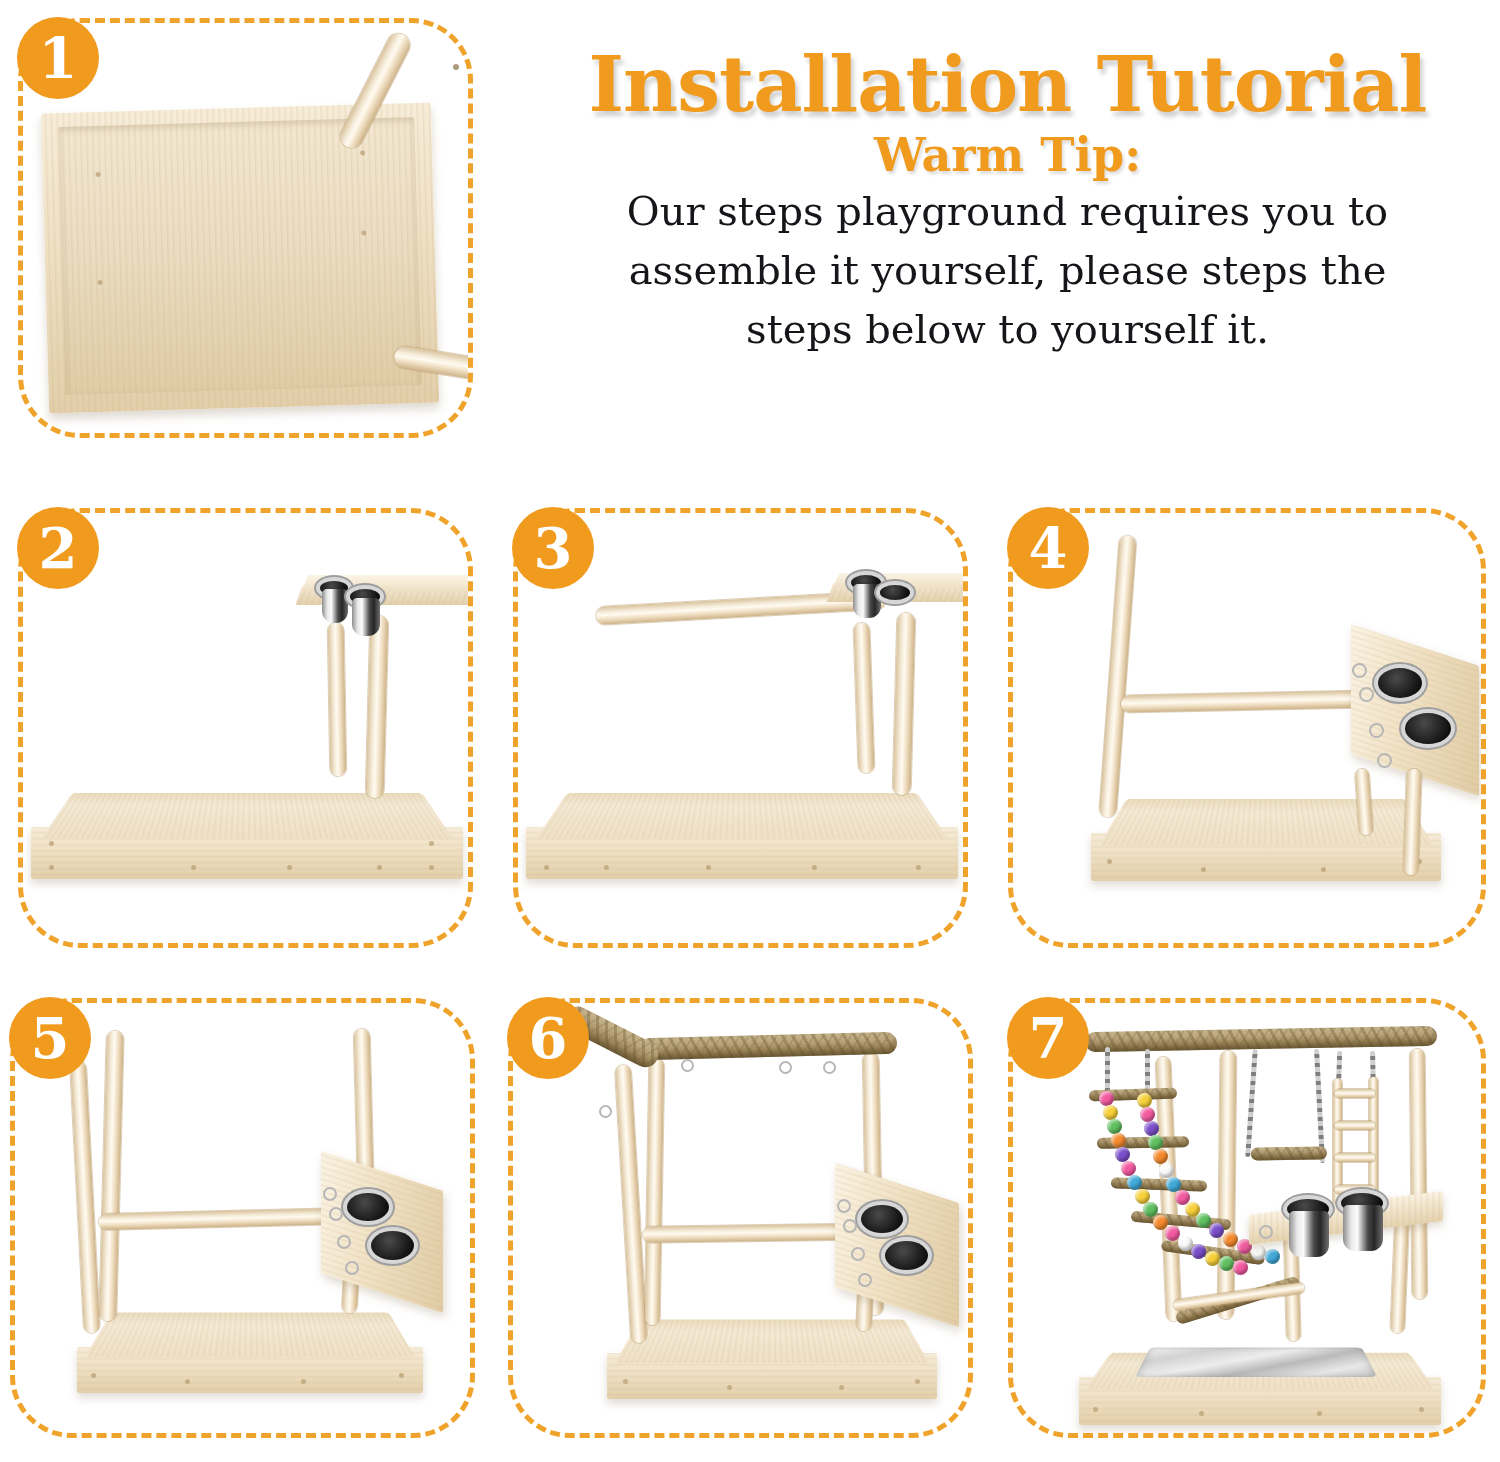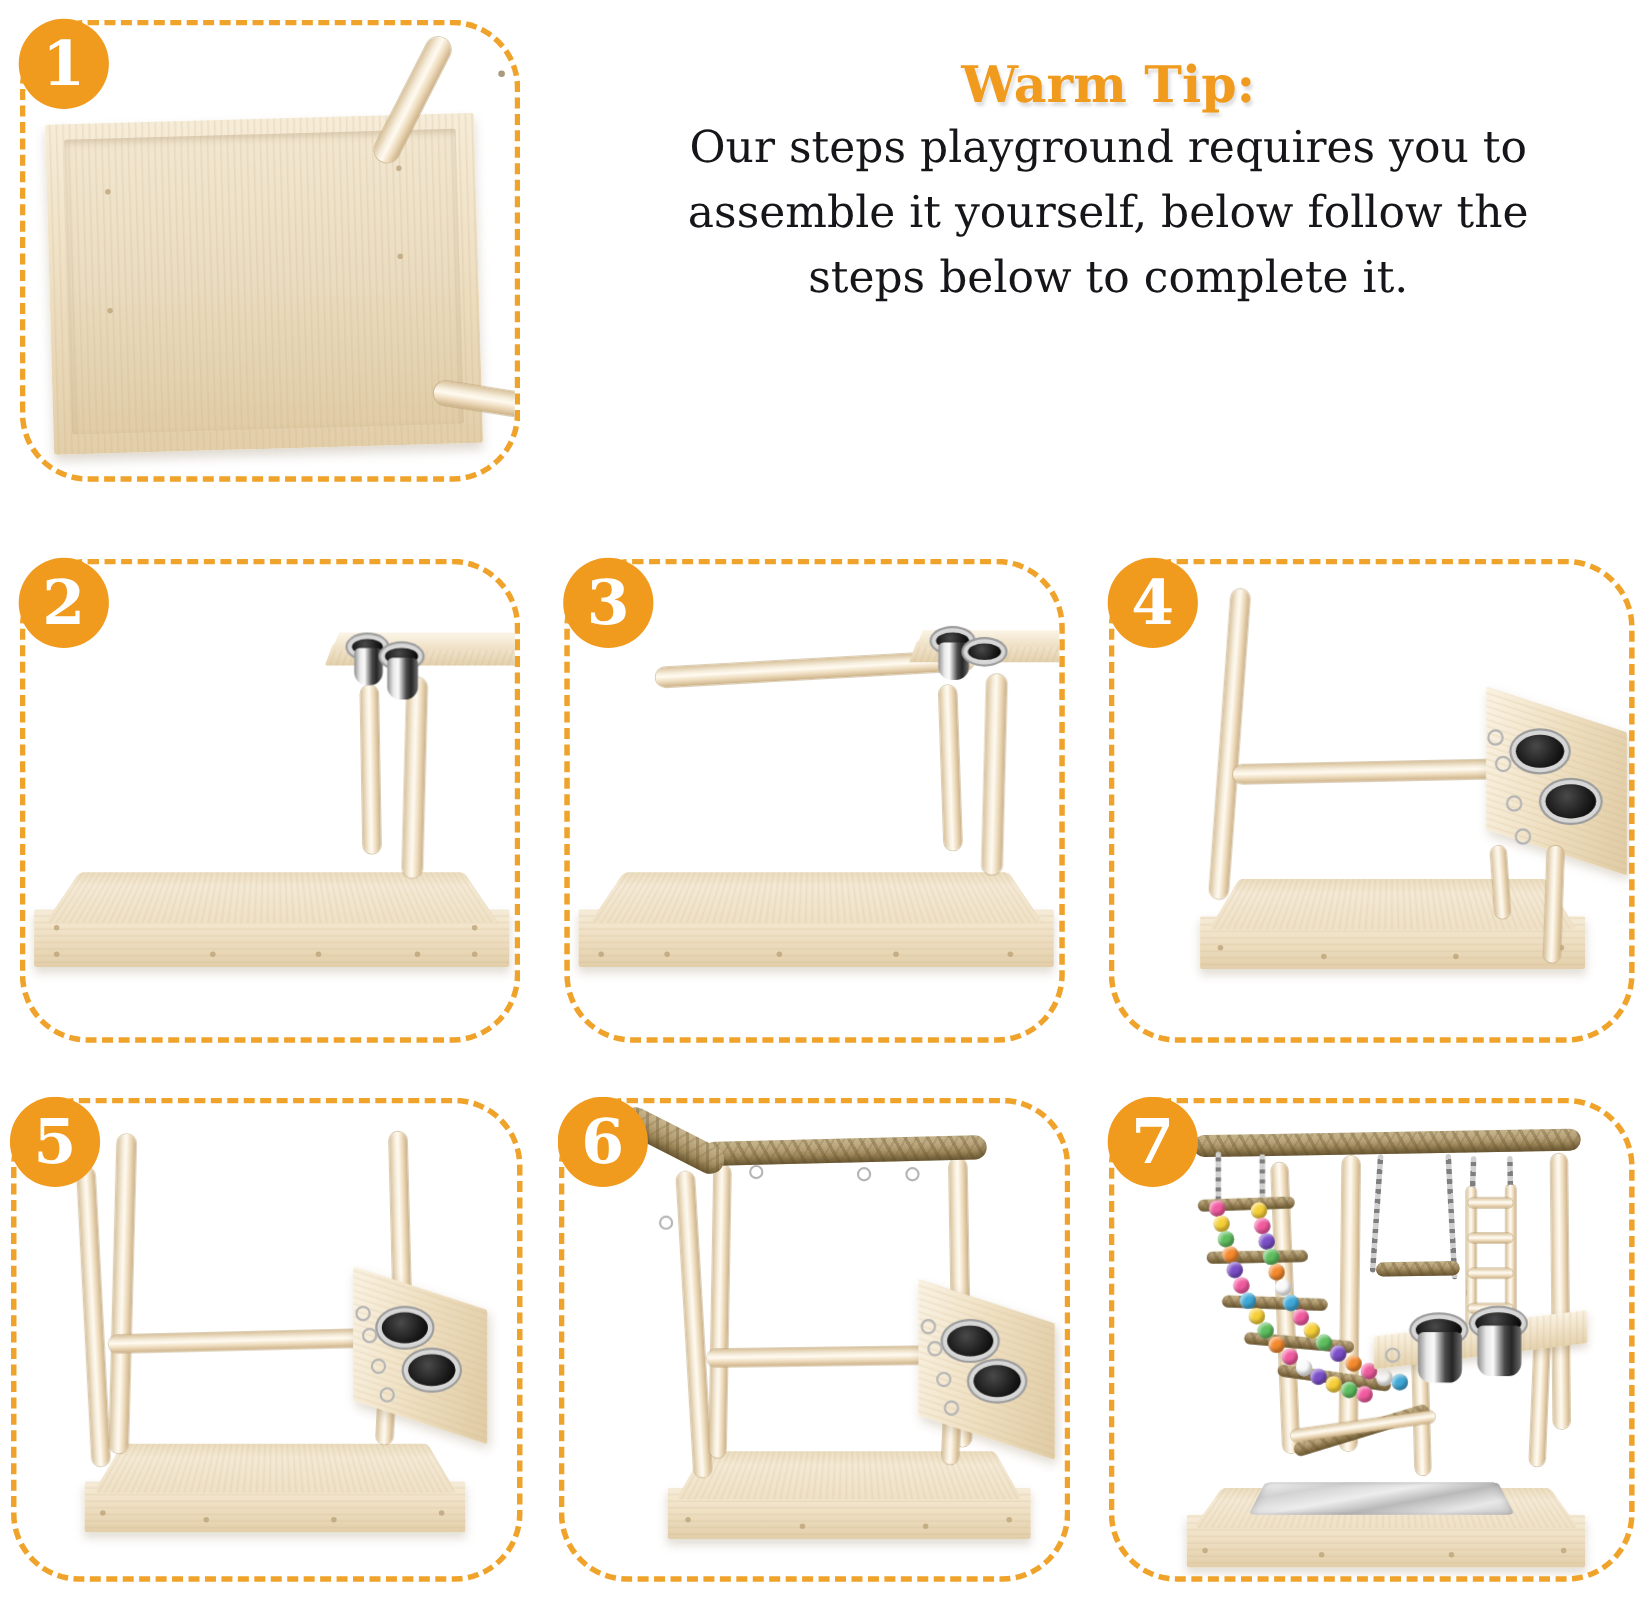--- a/index.html
+++ b/index.html
@@ -77,24 +77,25 @@
 
   .steelpan{position:absolute;border-radius:6px;
       background:linear-gradient(160deg,#f4f4f4 0%,#d2d2d2 22%,#ededed 44%,
                  #b9b9b9 62%,#e8e8e8 82%,#c6c6c6 100%);
       box-shadow:inset 0 0 10px rgba(120,120,120,.5);}
 </style>
 </head>
 <body>
 
 <div class="header">
+  <div class="title">Installation Tutorial</div>
   <div class="warm">Warm Tip:</div>
   <div class="tip">Our steps playground requires you to</div>
-  <div class="tip">assemble it yourself, below follow the</div>
-  <div class="tip">steps below to complete it.</div>
+  <div class="tip">assemble it yourself, please steps the</div>
+  <div class="tip">steps below to yourself it.</div>
 </div>
 
 <div class="panel" style="left:18px;top:18px;width:455px;height:420px;">
   <div class="stage">
 
     <div style="position:absolute;left:22px;top:85px;width:390px;height:300px;transform:rotate(-1.6deg);">
       <div class="wood" style="left:0;top:0;width:100%;height:100%;border-radius:3px;
                   box-shadow:0 6px 10px rgba(140,120,90,.28);">
         <div class="grain"></div>
       </div>

